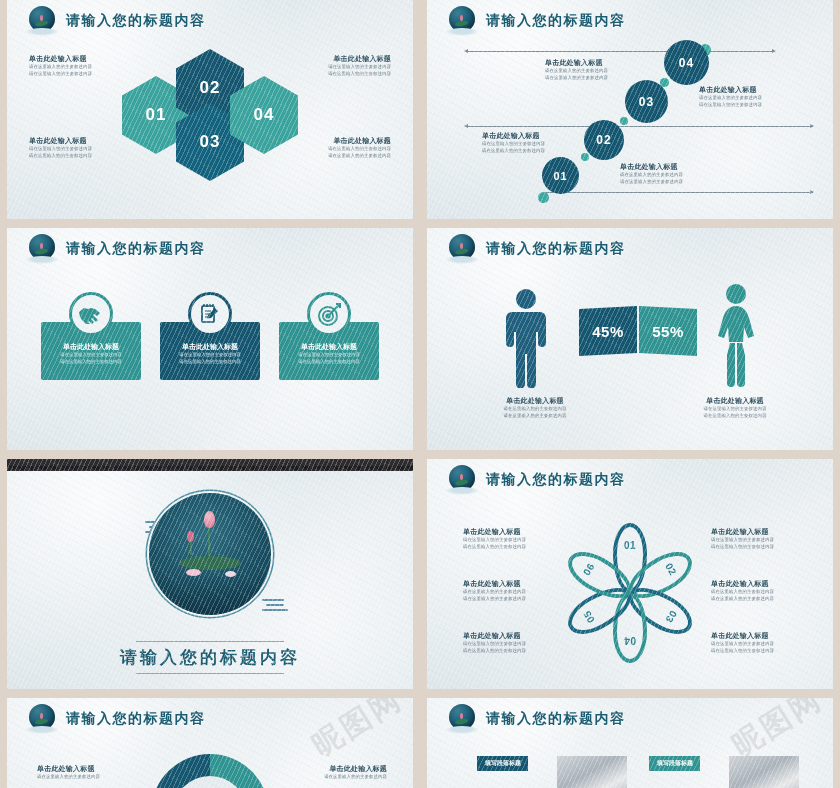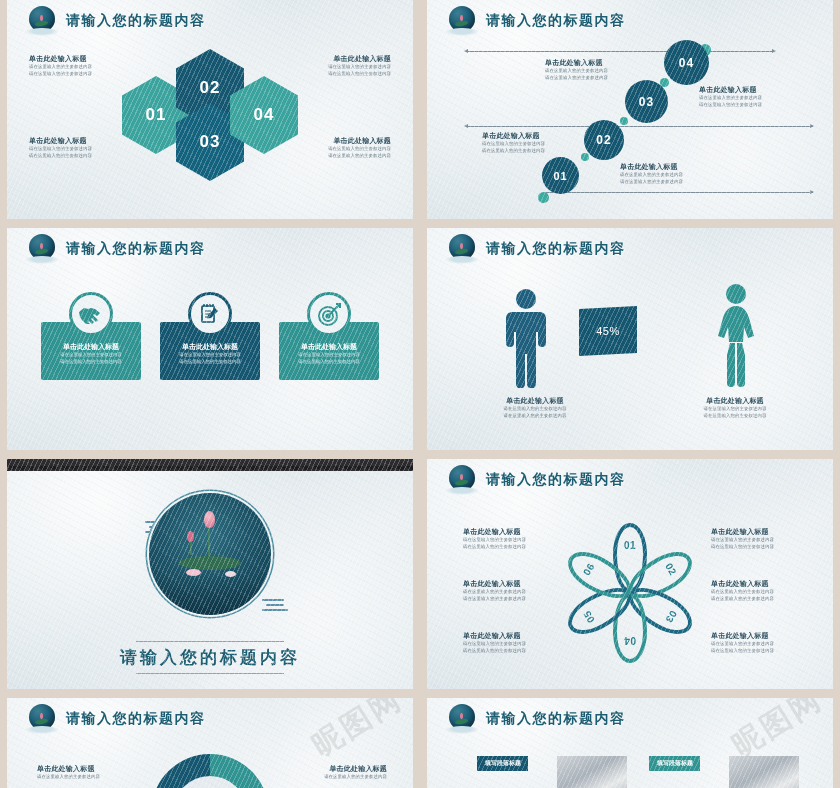--- a/index.html
+++ b/index.html
@@ -89,21 +89,21 @@
     border:3px solid #2e9391; display:flex;align-items:center;justify-content:center;
   }
   .card3.navy .ring{ border-color:#14566f;}
   .card3 .ctext{ position:absolute; left:0; right:0; top:34px; text-align:center;}
   .card3 .ctext .t{ font-size:7px;font-weight:bold;color:#fff;}
   .card3 .ctext .d{ font-size:4.4px;color:#dbeaee;line-height:1.5;}
   
   .person{ position:absolute; }
   .bar4{
     position:absolute; top:78px; height:50px; display:flex;align-items:center;justify-content:center;
-    color:#fff;font-size:11px;font-weight:normal;letter-spacing:.5px;
+    color:#fff;font-size:15px;font-weight:bold;letter-spacing:.5px;
   }
   
   .tiles{ position:absolute; left:0; top:0; width:100%; height:12px; background:#2b2b2e;}
   .tiles .scal{
     position:absolute; left:0; bottom:-4px; width:100%; height:9px;
     background:radial-gradient(circle at 5px 0, #1c1c1f 0 4px, rgba(0,0,0,0) 4.4px);
     background-size:10.5px 9px; background-repeat:repeat-x;
   }
   .lotusCircle{
     position:absolute; left:50%; top:34px; transform:translateX(-50%);
@@ -305,20 +305,21 @@
       </div>
       <div class="hdr-title">请输入您的标题内容</div>
     </div>
 
     <svg class="person" style="left:78px;top:60px" width="42" height="100" viewBox="0 0 42 100">
       <circle cx="21" cy="11" r="10" fill="#1f5f7e"></circle>
       <path d="M9 24h24a6 6 0 016 6v25a4 4 0 01-8 0V44h-2v52a4.5 4.5 0 01-9 0V66h-2v30a4.5 4.5 0 01-9 0V44H7v11a4 4 0 01-8 0V30a6 6 0 016-6z" transform="translate(2,0)" fill="#1f5f7e"></path>
     </svg>
 
     <div class="bar4" style="left:152px;width:58px;background:#14566f;clip-path:polygon(0 6%,100% 0,100% 94%,0 100%)">45%</div>
+    <div class="bar4" style="left:212px;width:58px;background:#2e9391;clip-path:polygon(0 0,100% 6%,100% 100%,0 94%)">55%</div>
 
     <svg class="person" style="right:72px;top:55px" width="50" height="105" viewBox="0 0 50 105">
       <circle cx="25" cy="11" r="10" fill="#2e9391"></circle>
       <path d="M25 23c7 0 11 5 13 12l5 18-6 2-4-11-1 15H18l-1-15-4 11-6-2 5-18c2-7 6-12 13-12z" fill="#2e9391"></path>
       <path d="M19 60h5v40a4 4 0 01-8 0V72zM26 60h5l3 12v28a4 4 0 01-8 0z" fill="#2e9391"></path>
     </svg>
 
     <div class="tb" style="left:62px;top:168px;text-align:center">
       <div class="t">单击此处输入标题</div>
       <div class="d">请在这里输入您的主要叙述内容</div>

